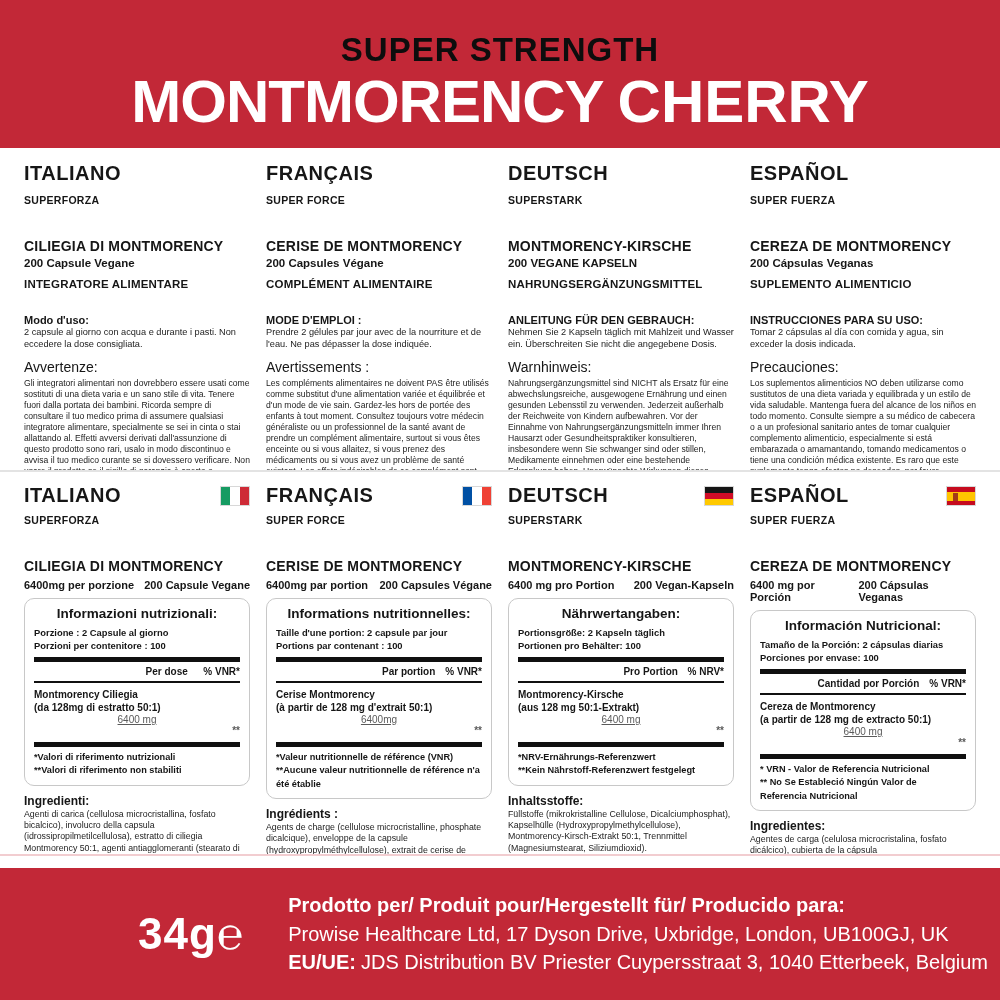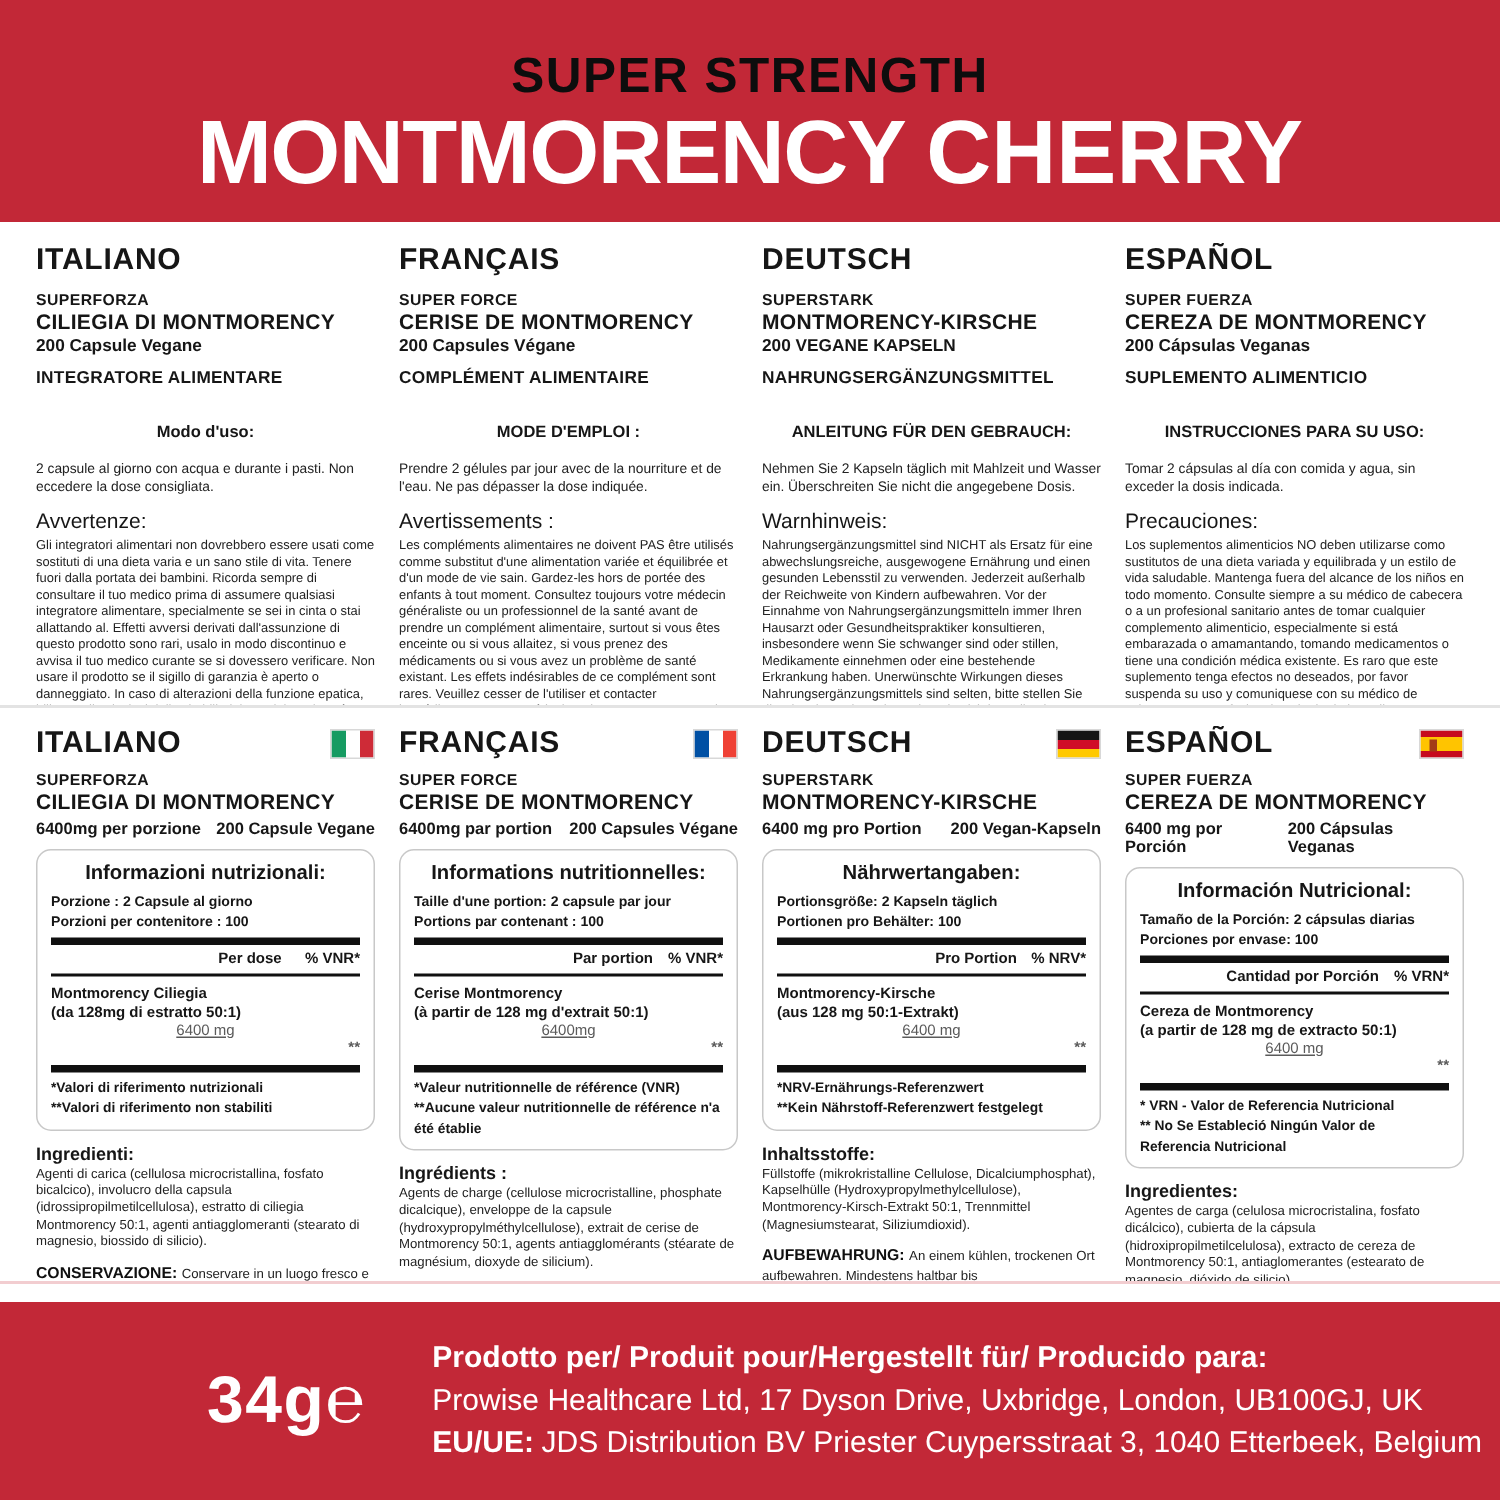--- a/index.html
+++ b/index.html
@@ -15,24 +15,24 @@
   .header-main .w2 { font-weight: 900; letter-spacing: 0; }
 
   
   .grid { display: flex; gap: 16px; padding: 0 24px; }
   .col { flex: 1 1 0; min-width: 0; overflow: hidden; }
 
   
   .top-section { height: 322px; padding-top: 14px; overflow: hidden; flex: 0 0 auto; }
   .lang-title { font-size: 20px; font-weight: 800; letter-spacing: .5px; margin-bottom: 9px; }
   .super-line { font-size: 10.5px; font-weight: 700; letter-spacing: .3px; }
-  .product-line { font-size: 14px; font-weight: 800; margin-bottom: 3px; letter-spacing: .2px; }
+  .product-line { font-size: 14px; font-weight: 800; margin-bottom: 3px; letter-spacing: .2px; margin-top: 32px; }
   .caps-line { font-size: 11.5px; font-weight: 700; margin-bottom: 9px; }
   .type-line { font-size: 11.5px; font-weight: 700; margin-bottom: 24px; letter-spacing: .2px; }
-  .dir-h { font-size: 11px; font-weight: 700; margin-bottom: 13px; text-align: center; }
+  .dir-h { font-size: 11px; font-weight: 700; margin-bottom: 1px; }
   .dir-t { font-size: 9.2px; line-height: 1.3; margin-bottom: 8px; color: #222; }
   .warn-h { font-size: 14px; font-weight: 400; margin-bottom: 3px; }
   .warn-t { font-size: 8.6px; line-height: 1.28; color: #222; text-align: left; }
 
   .divider { height: 2px; background: #e3e3e3; flex: 0 0 auto; }
 
   
   .bottom-section { height: 382px; padding-top: 12px; overflow: hidden; flex: 0 0 auto; }
   .lang-row { display: flex; justify-content: space-between; align-items: center; margin-bottom: 7px; }
   .flag { width: 30px; height: 20px; flex: 0 0 auto; border: 1px solid #d8d8d8; position: relative; }

